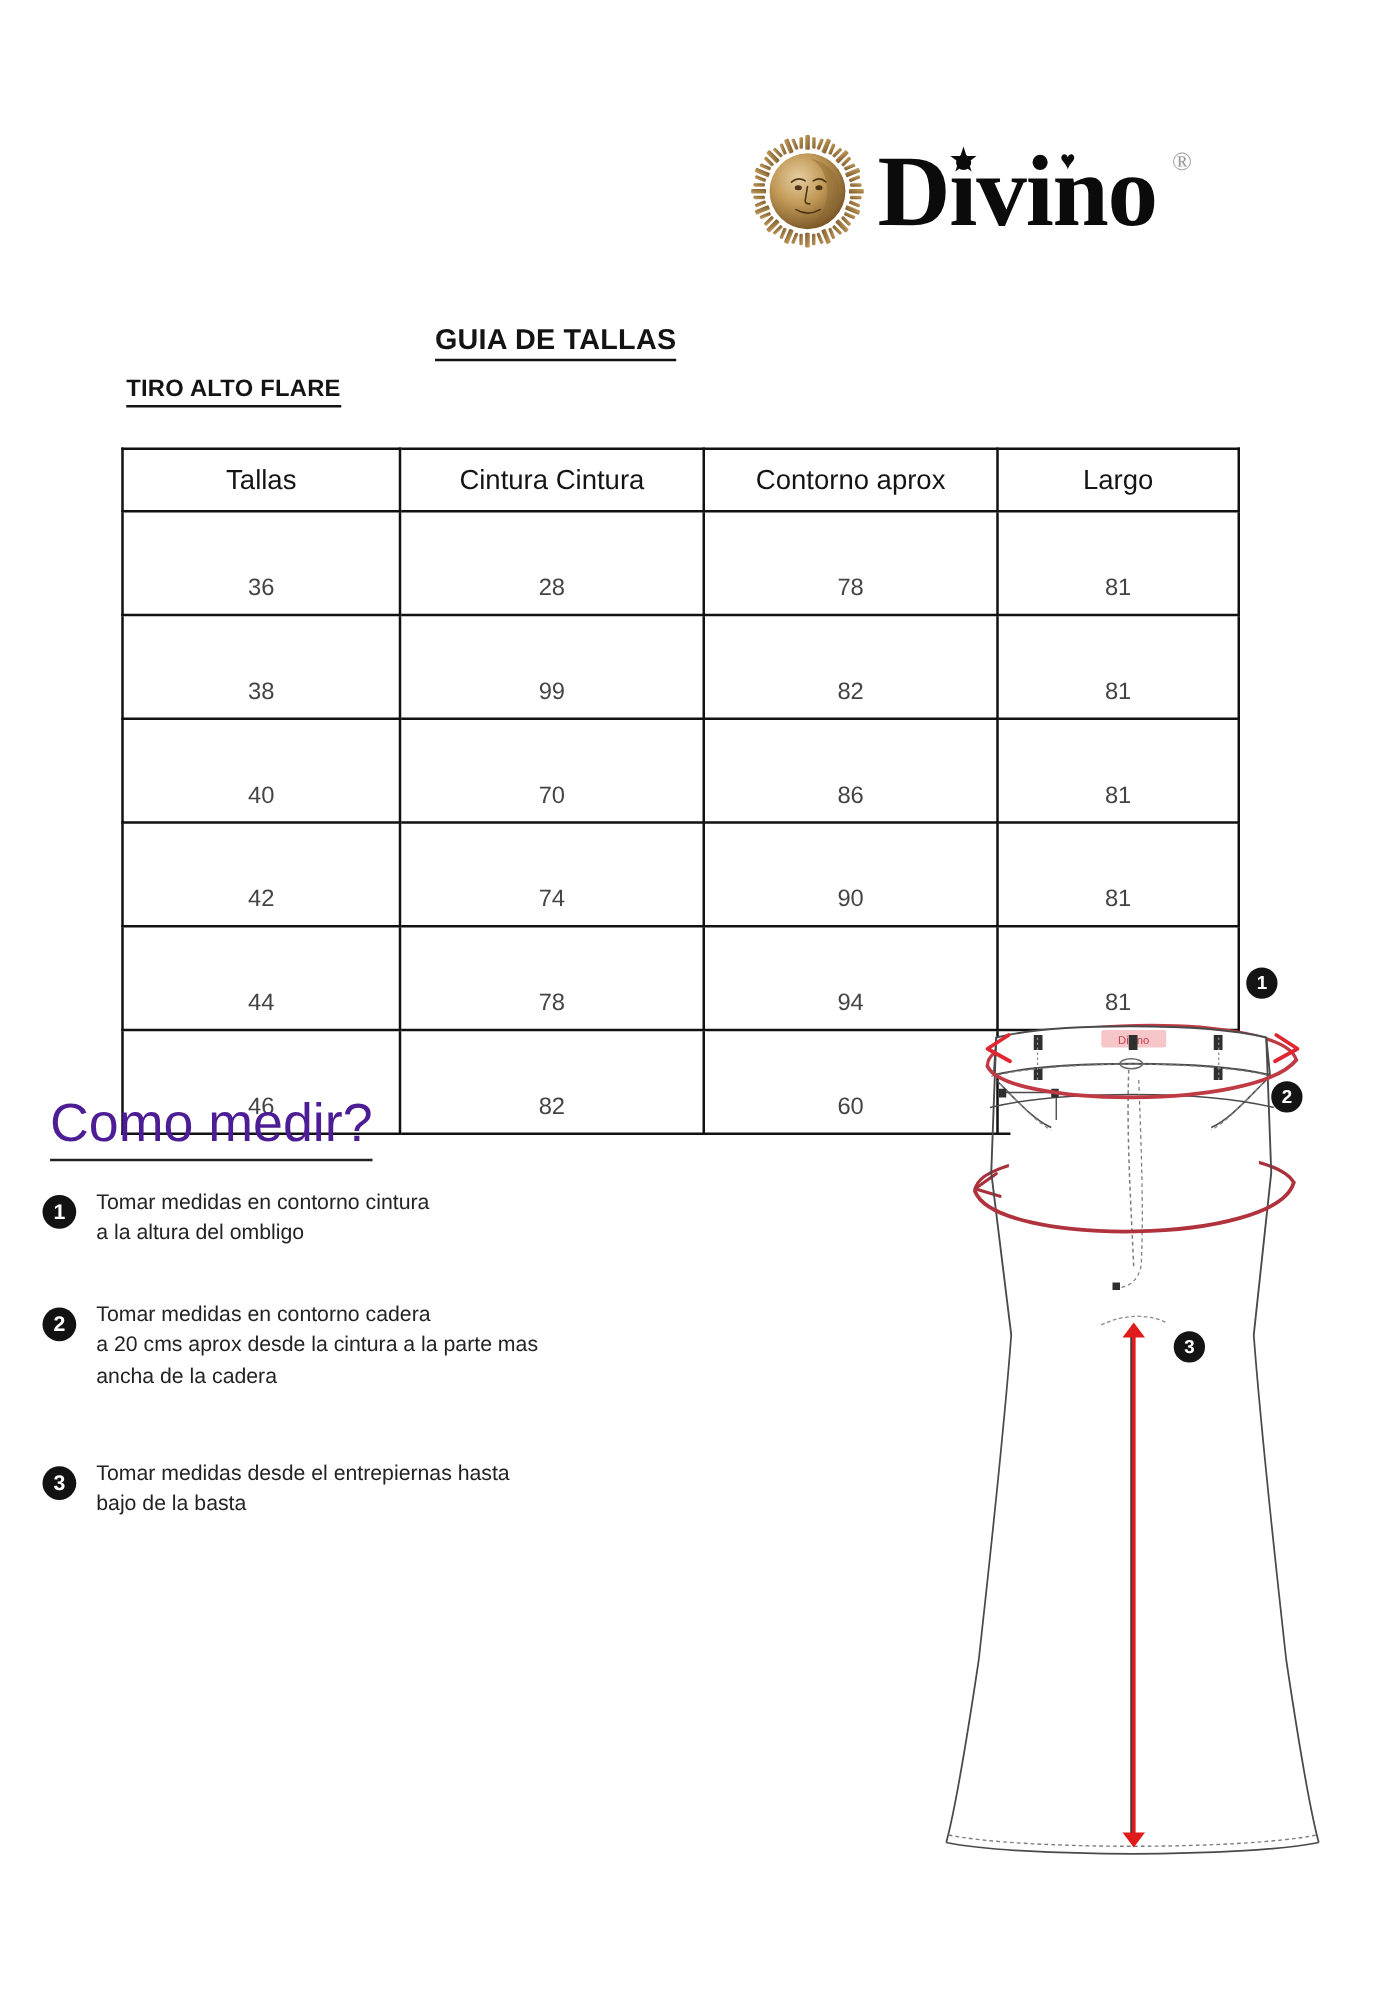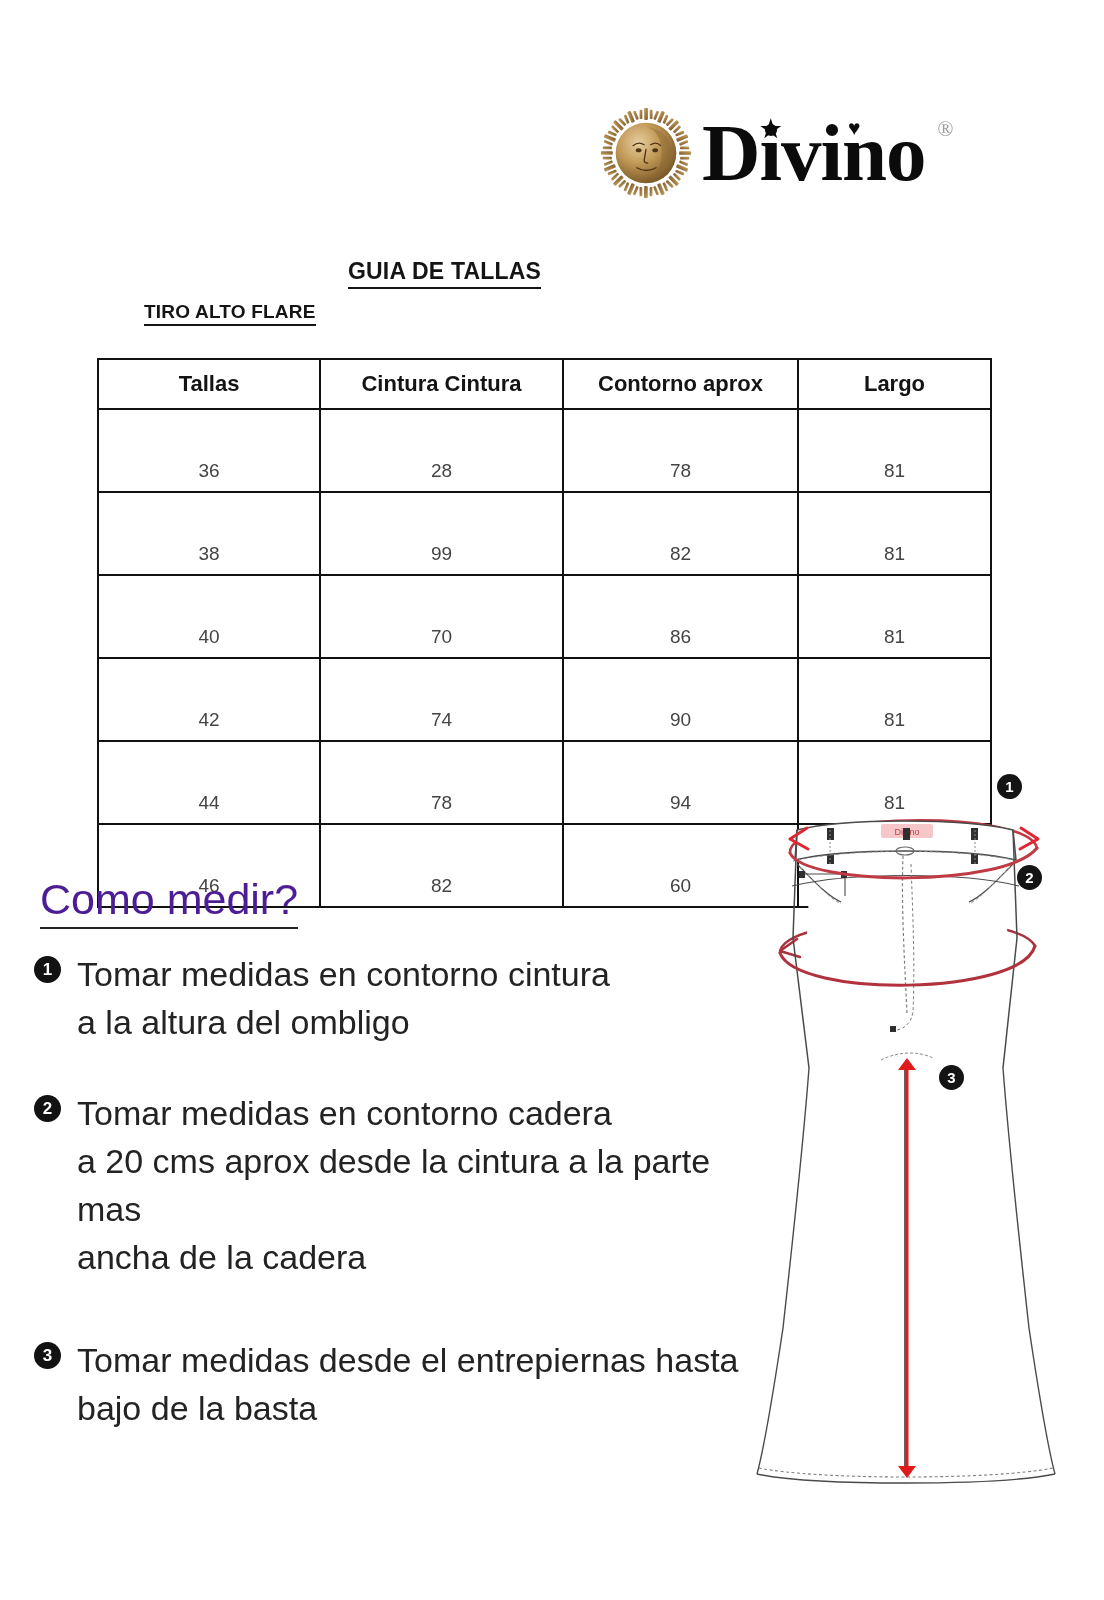--- a/index.html
+++ b/index.html
@@ -97,42 +97,41 @@
     left: 101px;
     top: 301px;
     font-size: 19px;
     font-weight: 700;
     letter-spacing: 0.2px;
     color: #141414;
   }
   .fit-title span {
     border-bottom: 2.5px solid #141414;
     padding-bottom: 2px;
-    margin-left: 43px;
   }
 
   
   .size-table {
     position: absolute;
     left: 97px;
     top: 358px;
     width: 893px;
     border-collapse: collapse;
     table-layout: fixed;
   }
   .size-table th,
   .size-table td {
     border: 2.4px solid #111111;
     text-align: center;
     color: #222222;
   }
   .size-table th {
     height: 46px;
     font-size: 22px;
-    font-weight: 700;
+    font-weight: 400;
     color: #141414;
     vertical-align: middle;
   }
   .size-table td {
     height: 71px;
     font-size: 19px;
     font-weight: 400;
     color: #444444;
     vertical-align: bottom;
     padding-bottom: 9px;
@@ -175,21 +174,21 @@
     border-radius: 50%;
     background: #121212;
     color: #ffffff;
     font-size: 17px;
     font-weight: 700;
     line-height: 27px;
     text-align: center;
     margin-top: 6px;
   }
   .step-text {
-    font-size: 34px;
+    font-size: 17px;
     line-height: 1.42;
     color: #232323;
     font-weight: 400;
     white-space: pre-line;
   }
 
   
   .jeans-figure {
     position: absolute;
     left: 735px;

